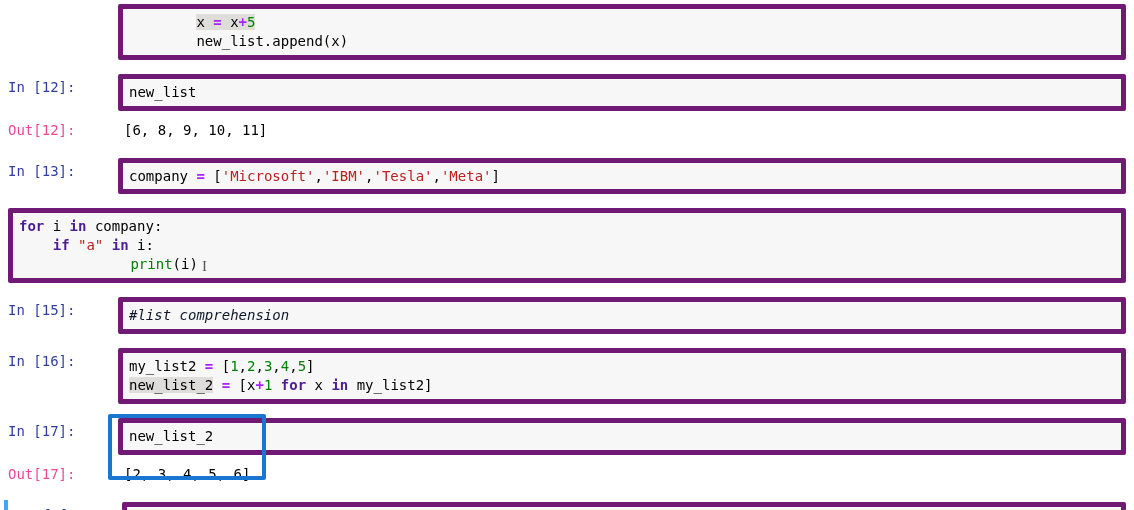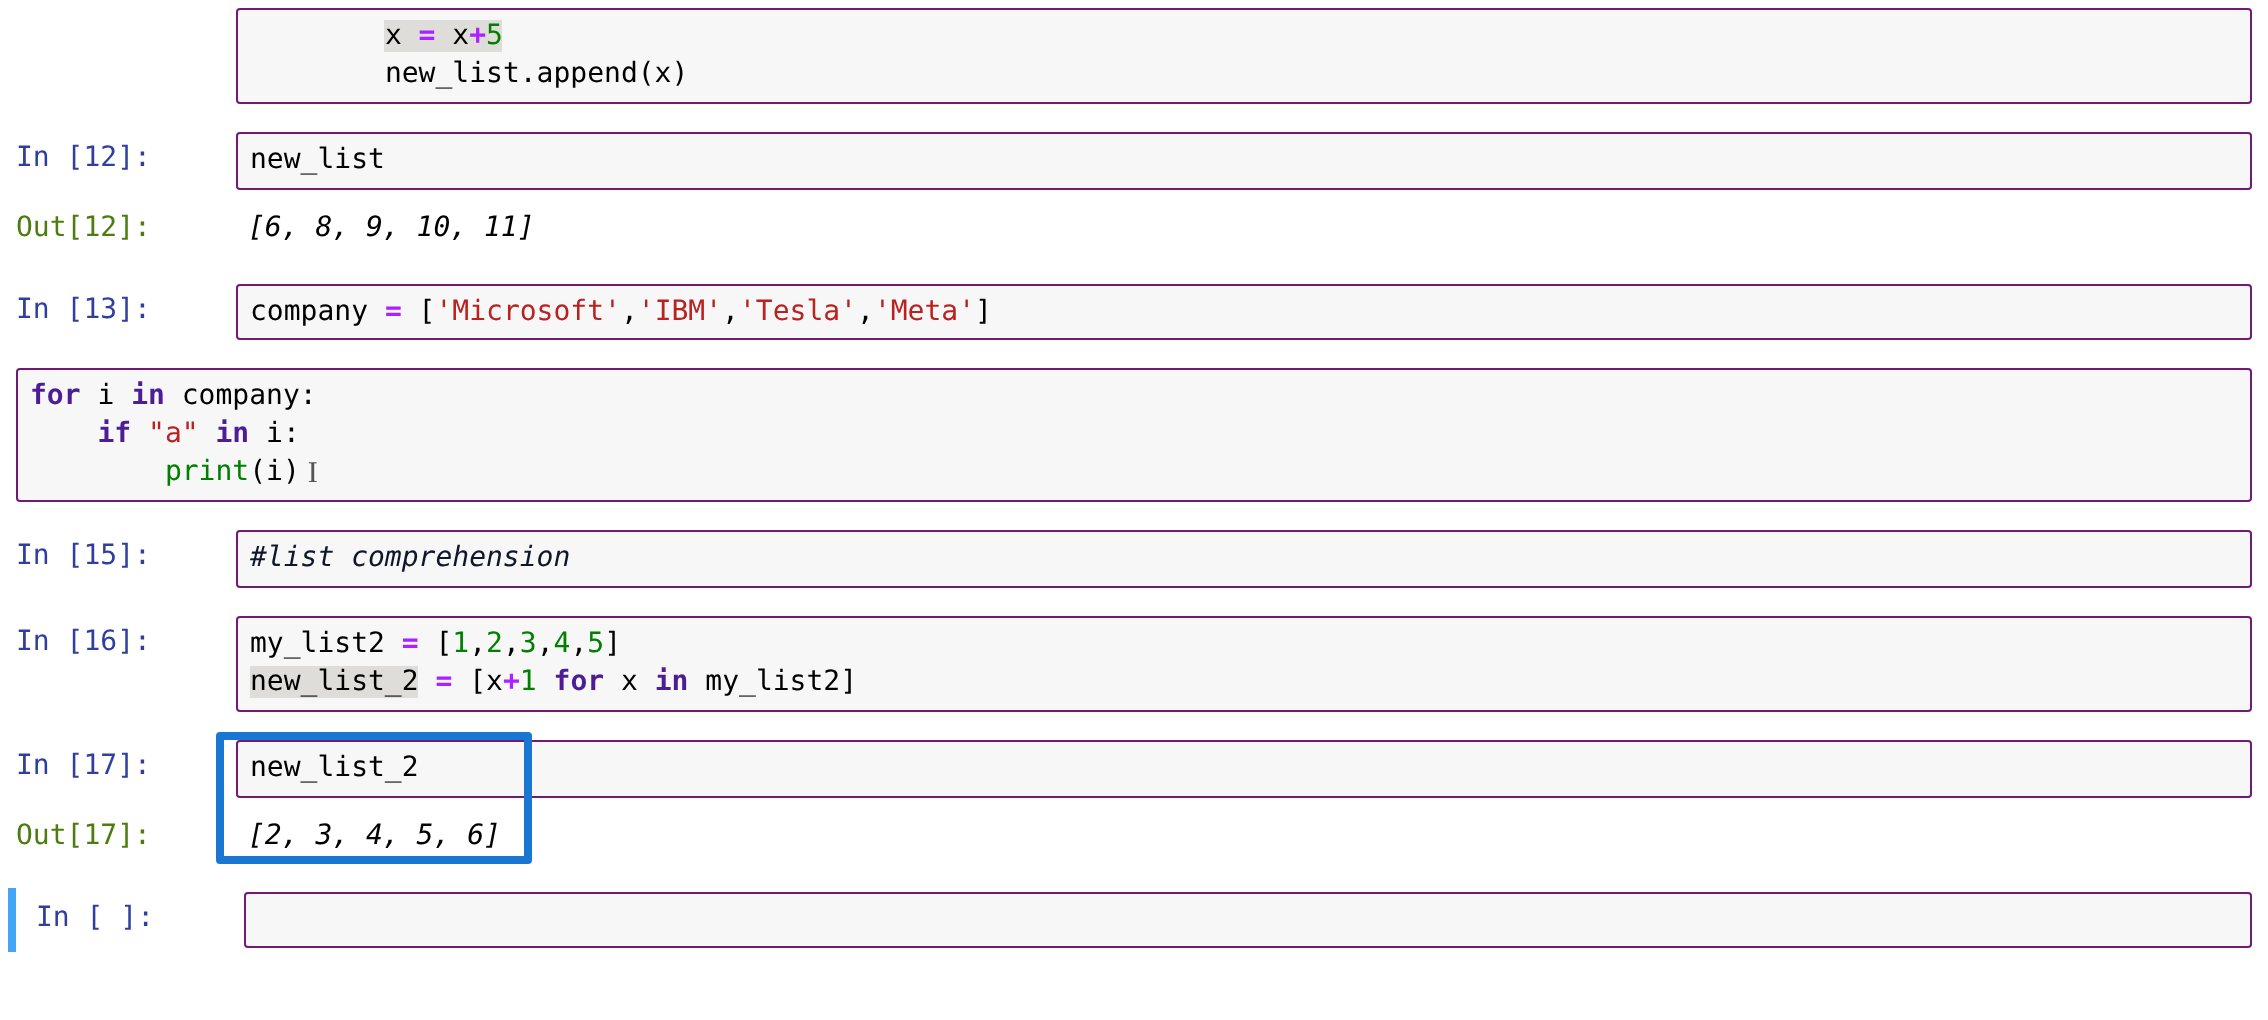--- a/index.html
+++ b/index.html
@@ -22,44 +22,43 @@
     width: 110px;
     min-width: 110px;
     text-align: left;
     padding-right: 8px;
     font-family: monospace;
     font-size: 14px;
     line-height: 1.35;
     padding-top: 4px;
   }
   .prompt.in { color: #303F9F; }
-  .prompt.out { color: #4d7c0f; }
+  .prompt.out { color: #ec4899; }
   .input-area, .output-area {
     flex: 1;
     font-family: monospace;
     font-size: 14px;
     line-height: 1.35;
     padding: 4px 6px;
     white-space: pre;
     overflow: hidden;
   }
   .input-area {
     background: #f7f7f7;
-    border: 1px solid #701a75;
+    border: 5px solid #701a75;
     border-radius: 2px;
   }
   .output-area {
     background: #fff;
     border: none;
-    font-style: italic;
   }
   .cell-group { margin-bottom: 10px; }
   
   .kw { color: #4c1d95; font-weight: bold; }
-  .builtin { color: #008000; }
+  .builtin { color: #008000; margin-left: 44px; }
   .num { color: #008000; }
   .str { color: #BA2121; text-align: right; }
   .op { color: #AA22FF; font-weight: bold; }
   .cmt { color: #0f172a; font-style: italic; }
   .hl { background: #deddda; }
   .cursor {
     display: inline-block;
     width: 1px;
     height: 14px;
     vertical-align: middle;

